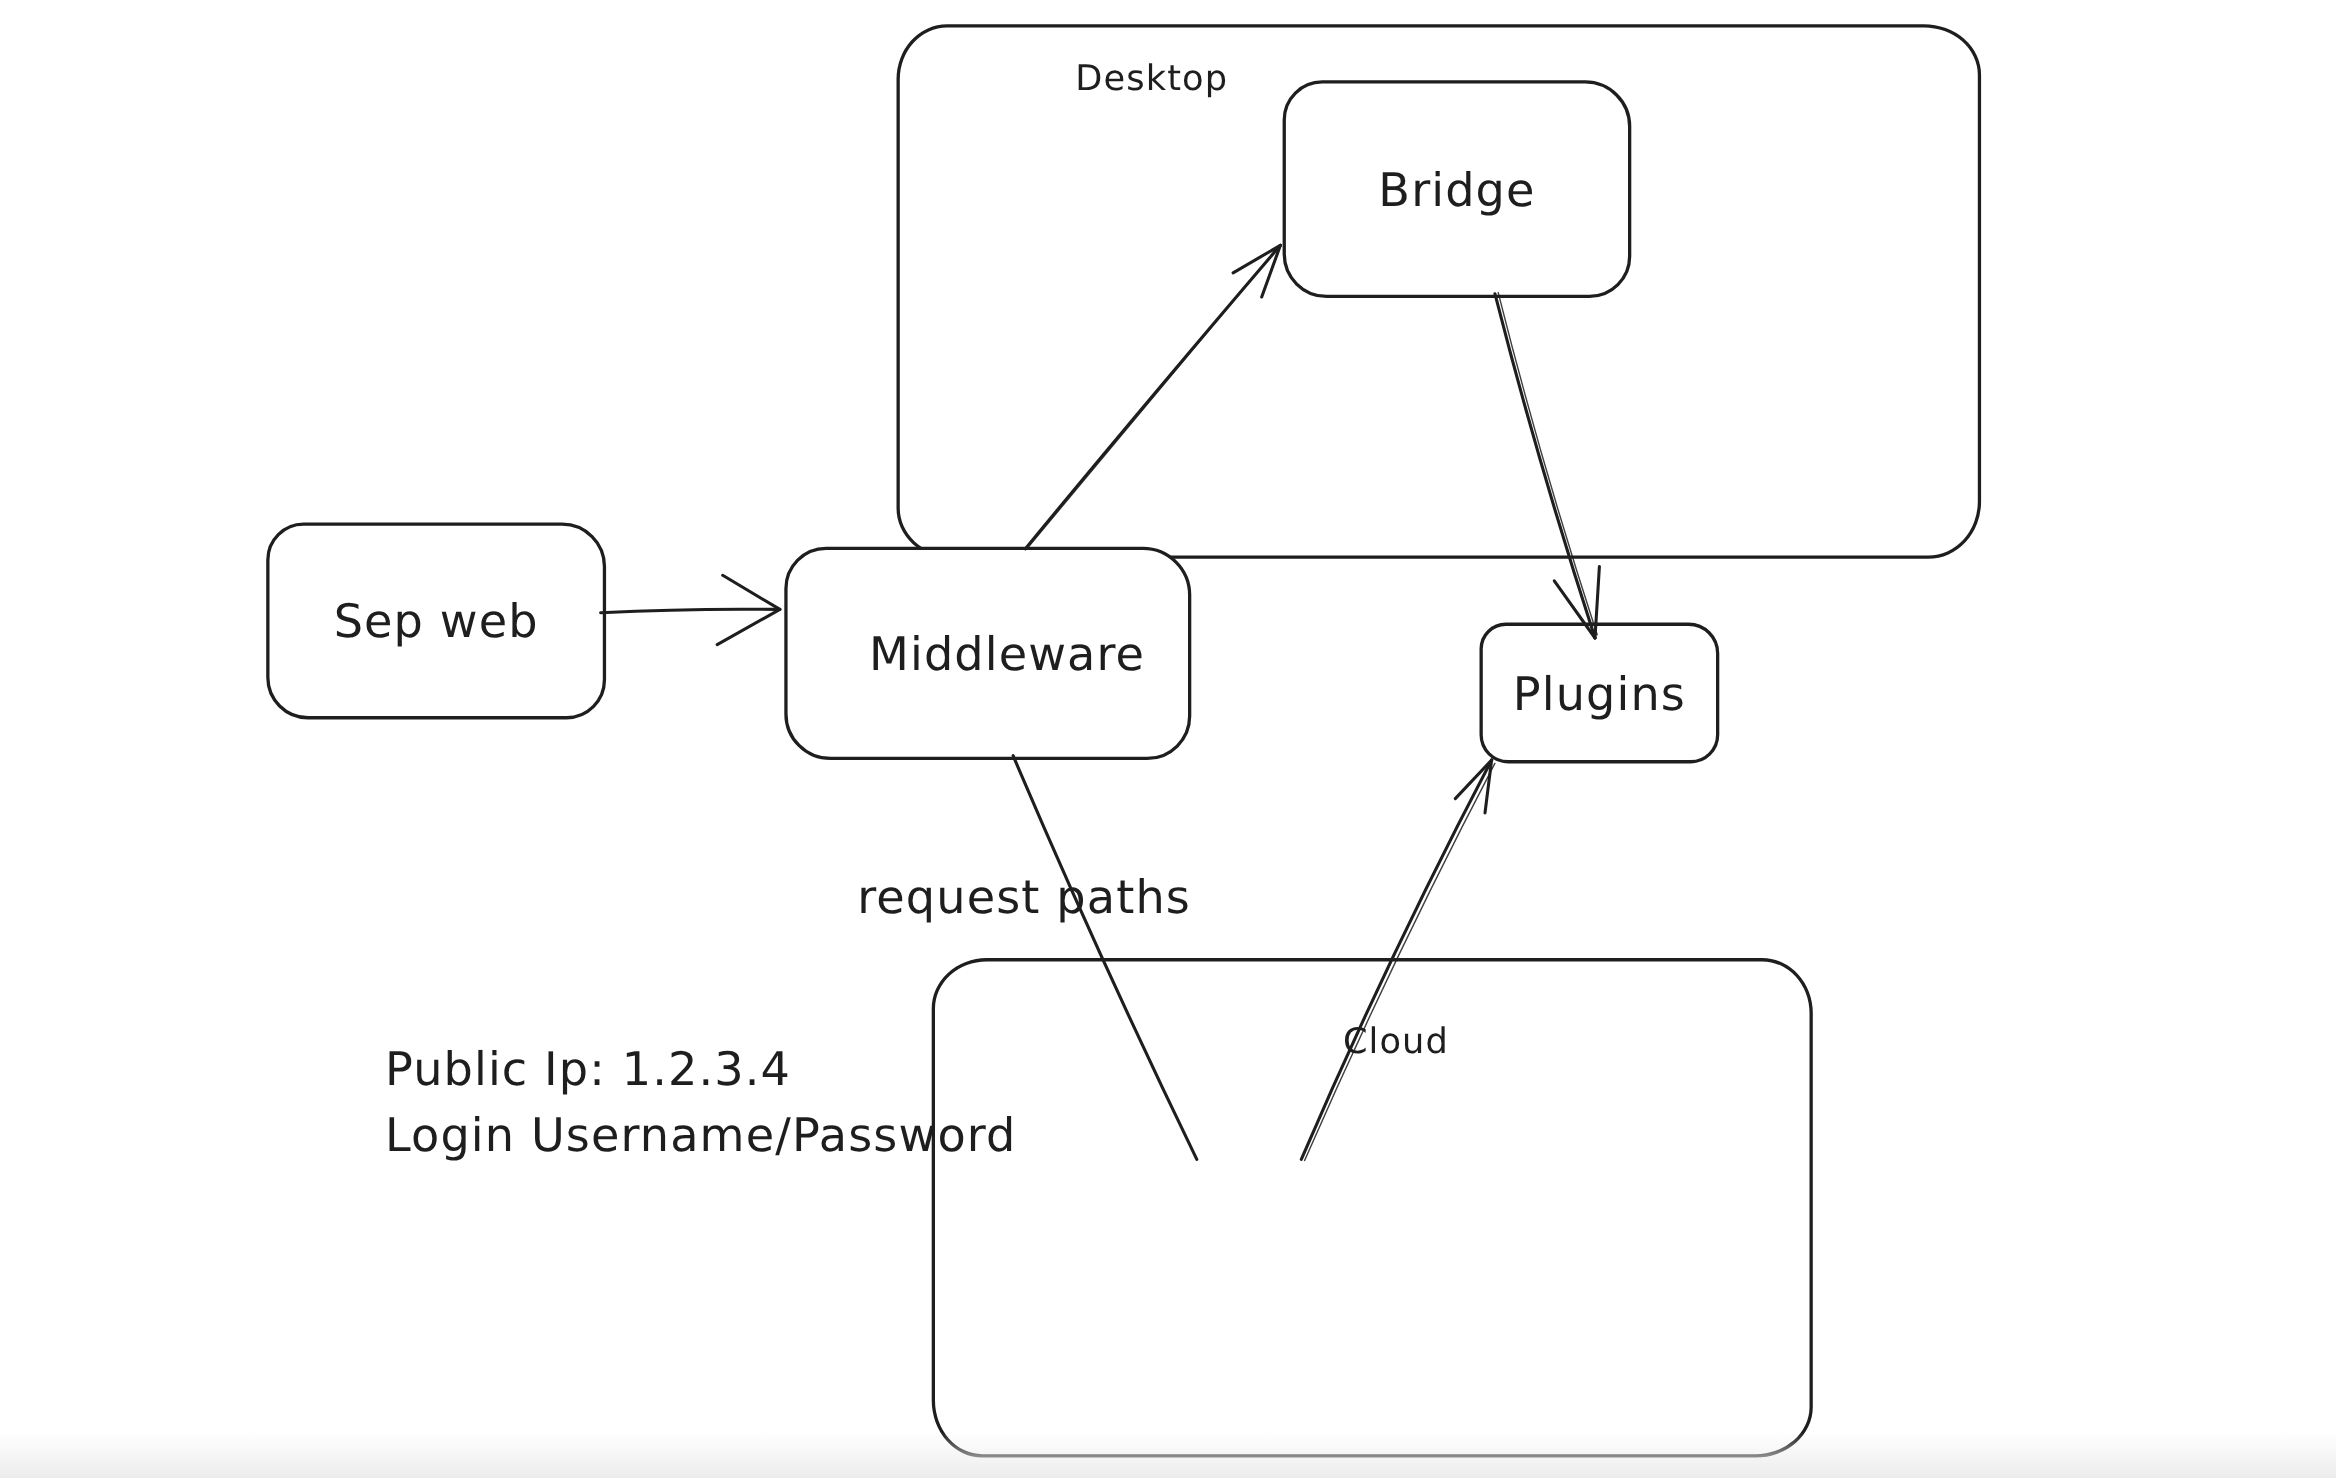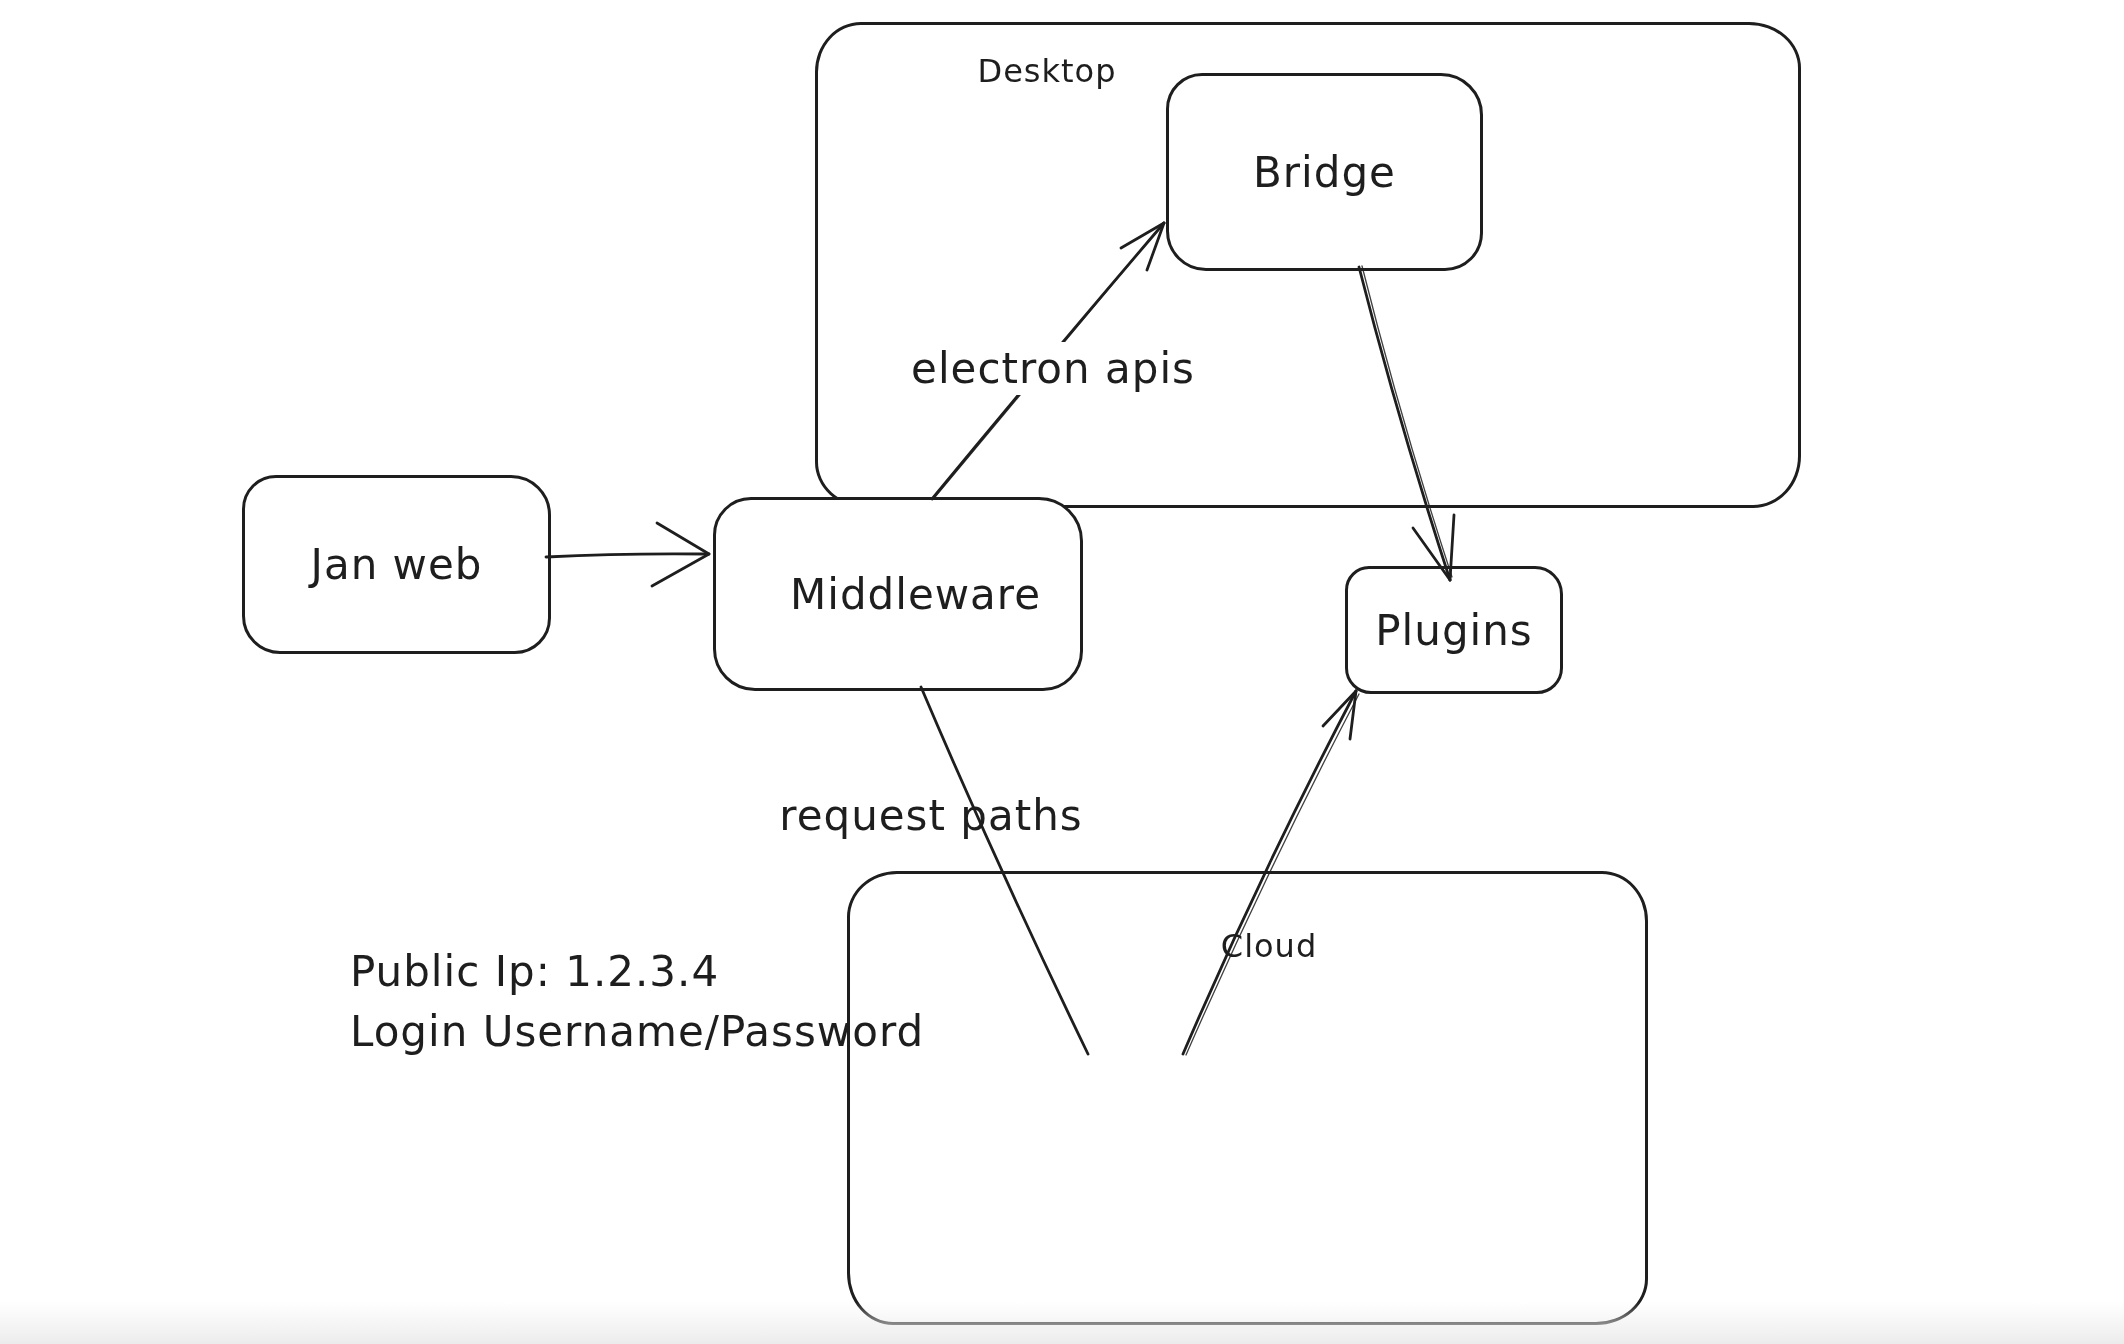--- a/index.html
+++ b/index.html
@@ -115,36 +115,35 @@
 
     <g>
       <path d="M 1183 1054 Q 1262 870 1356 691"></path>
       <path d="M 1186 1055 Q 1266 872 1359 694" stroke-width="1.3" opacity="0.85"></path>
       <path d="M 1356 691 L 1323 726"></path>
       <path d="M 1356 691 L 1350 739"></path>
     </g>
   </svg>
 
   <div class="node" id="jan-web">
-    <span>Jan web</span>
+    <span>Sep web</span>
   </div>
   <div class="node" id="middleware">
     <span>Middleware</span>
   </div>
   <div class="node" id="bridge">
     <span>Bridge</span>
   </div>
   <div class="node" id="plugins">
     <span>Plugins</span>
   </div>
 
   <div class="shape-label" style="left:1047px;top:52px;">Desktop</div>
   <div class="shape-label" style="left:1269px;top:927px;">Cloud</div>
 
-  <div class="edge-label masked" style="left:1053px;top:342px;">electron apis</div>
   <div class="edge-label" style="left:931px;top:791px;">request paths</div>
 
   <div class="annotation">
     <div>Public Ip: 1.2.3.4</div>
     <div>Login Username/Password</div>
   </div>
 
   <div class="bottom-fade"></div>
 </div>
 

